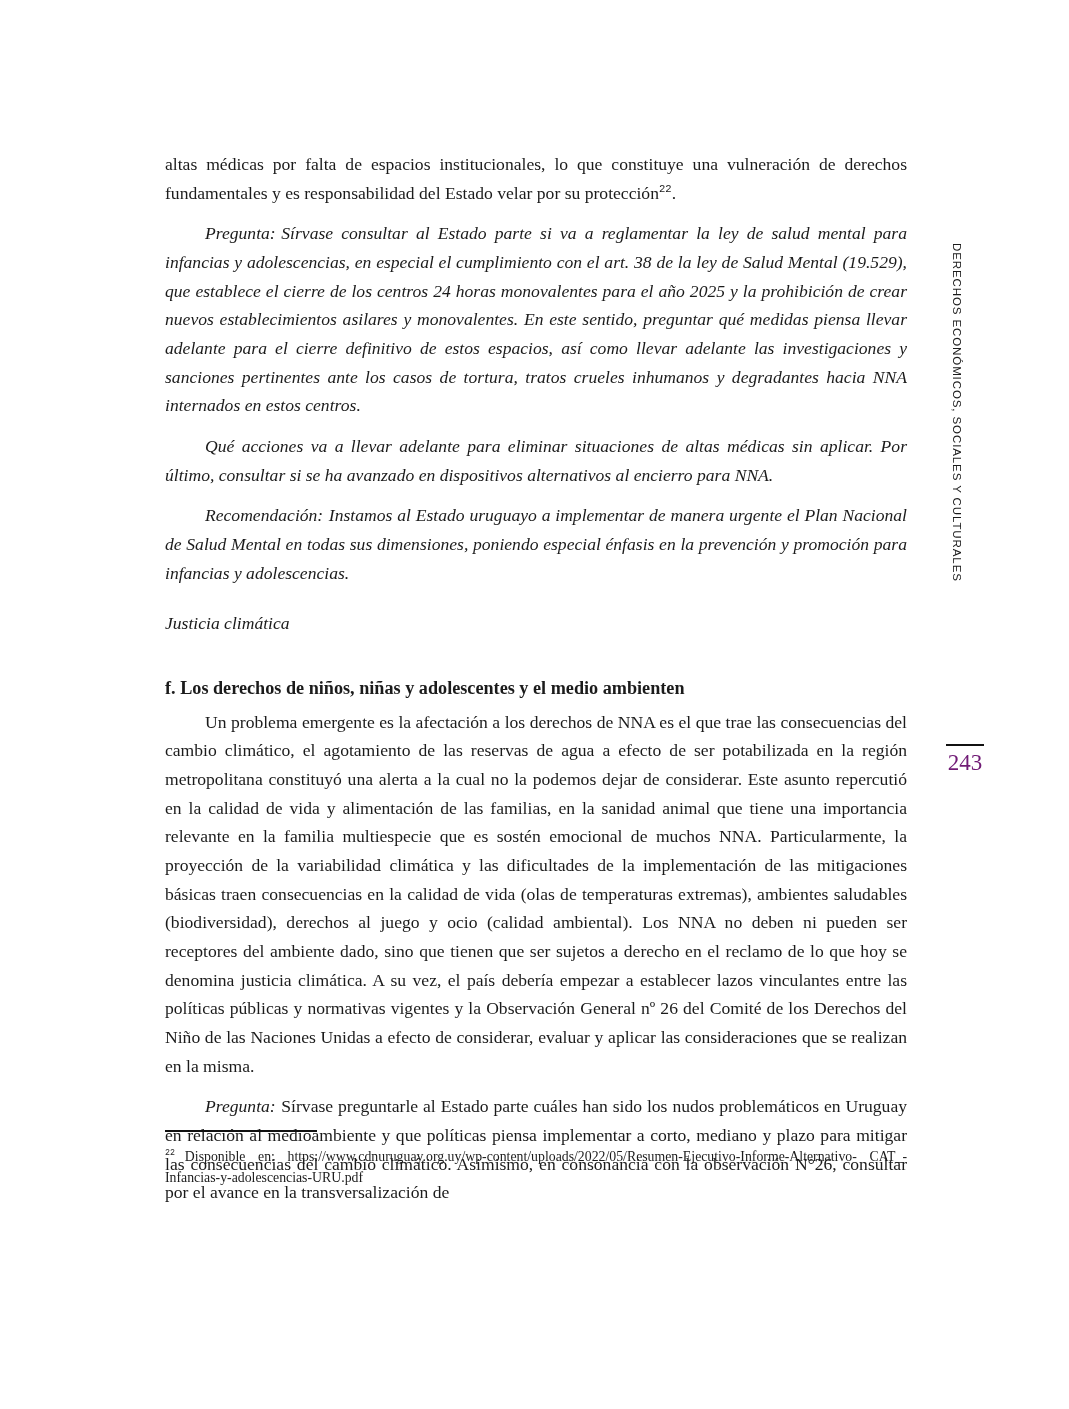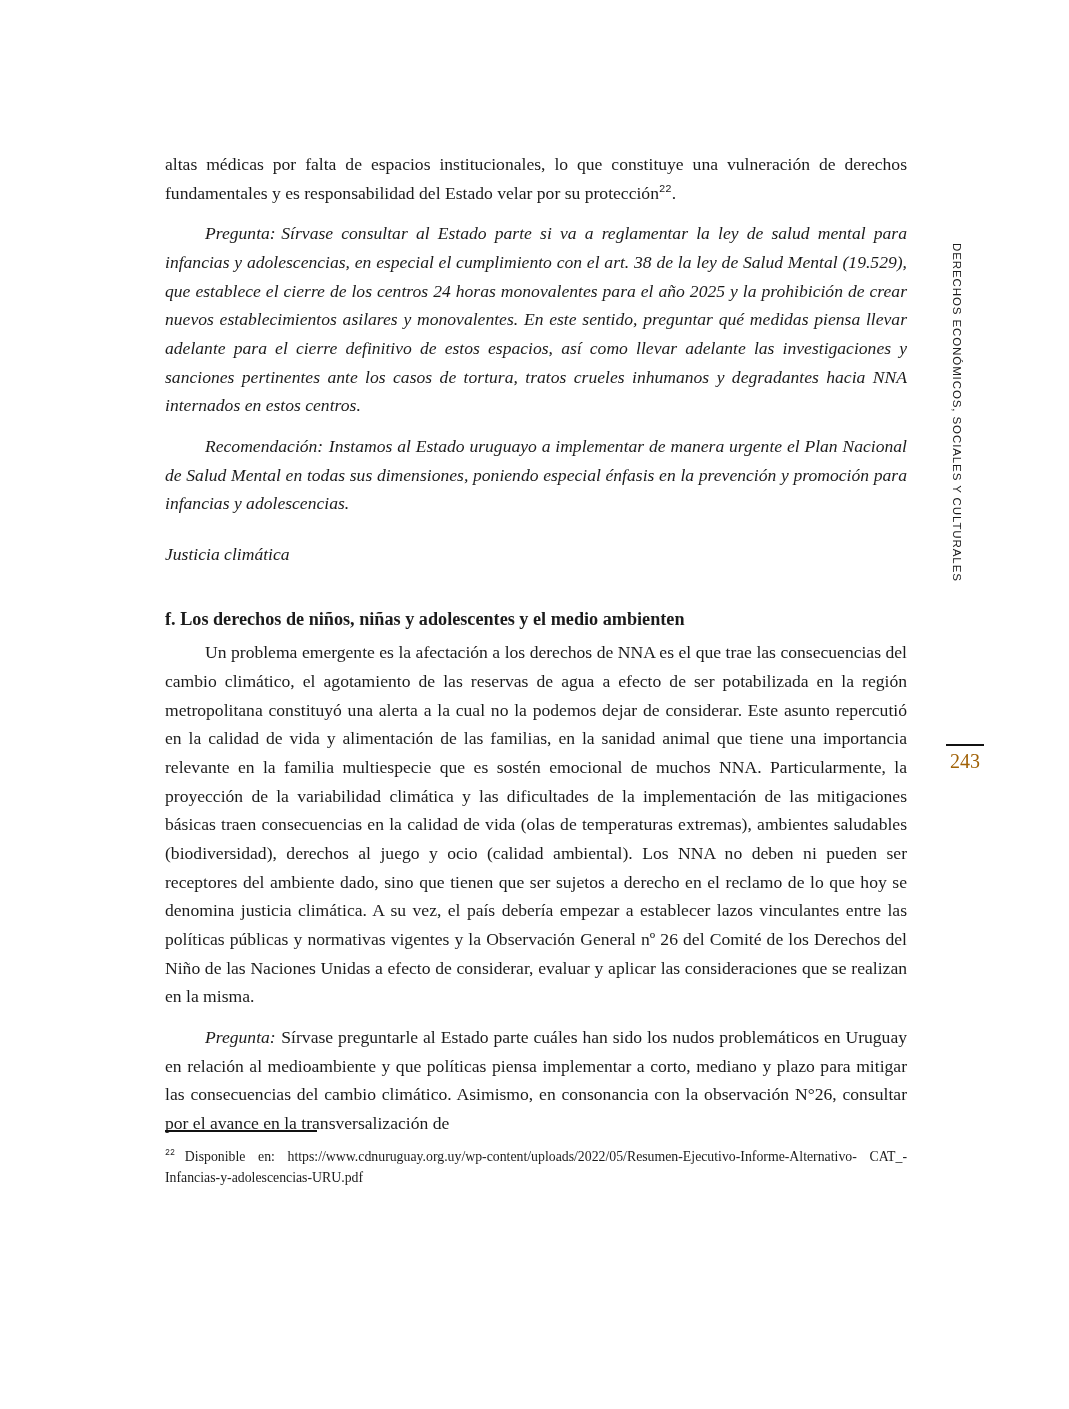--- a/index.html
+++ b/index.html
@@ -72,22 +72,22 @@
     top: 744px;
     width: 42px;
     text-align: center;
   }
   .page-number-rule {
     border-top: 2px solid #111111;
     width: 38px;
     margin: 0 auto 4px auto;
   }
   .page-number {
-    font-size: 20px;
-    color: #a16207;
+    font-size: 23px;
+    color: #701a75;
   }
   .footnote-block {
     position: absolute;
     left: 165px;
     top: 1130px;
     width: 742px;
   }
   .footnote-rule {
     border-top: 2px solid #111111;
     width: 152px;
@@ -110,20 +110,21 @@
   <div class="page-number-rule"></div>
   <div class="page-number">243</div>
 </div>
 
 <main class="text-block">
 
   <p class="para"><span>altas médicas por falta de espacios institucionales, lo que constituye una vulneración de derechos fundamentales y es responsabilidad del Estado velar por su protección</span><sup class="fn-ref">22</sup><span>.</span></p>
 
   <p class="para indent italic"><span class="lead-label">Pregunta:</span><span>Sírvase consultar al Estado parte si va a reglamentar la ley de salud mental para infancias y adolescencias, en especial el cumplimiento con el art. 38 de la ley de Salud Mental (19.529), que establece el cierre de los centros 24 horas monovalentes para el año 2025 y la prohibición de crear nuevos establecimientos asilares y monovalentes. En este sentido, preguntar qué medidas piensa llevar adelante para el cierre definitivo de estos espacios, así como llevar adelante las investigaciones y sanciones pertinentes ante los casos de tortura, tratos crueles inhumanos y degradantes hacia NNA internados en estos centros.</span></p>
 
+  <p class="para indent italic"><span>Qué acciones va a llevar adelante para eliminar situaciones de altas médicas sin aplicar. Por último, consultar si se ha avanzado en dispositivos alternativos al encierro para NNA.</span></p>
 
   <p class="para indent italic"><span class="lead-label">Recomendación:</span><span>Instamos al Estado uruguayo a implementar de manera urgente el Plan Nacional de Salud Mental en todas sus dimensiones, poniendo especial énfasis en la prevención y promoción para infancias y adolescencias.</span></p>
 
   <p class="para subsection-heading">Justicia climática</p>
 
   <p class="para section-heading">f. Los derechos de niños, niñas y adolescentes y el medio ambienten</p>
 
   <p class="para indent after-heading"><span>Un problema emergente es la afectación a los derechos de NNA es el que trae las consecuencias del cambio climático, el agotamiento de las reservas de agua a efecto de ser potabilizada en la región metropolitana constituyó una alerta a la cual no la podemos dejar de considerar. Este asunto repercutió en la calidad de vida y alimentación de las familias, en la sanidad animal que tiene una importancia relevante en la familia multiespecie que es sostén emocional de muchos NNA. Particularmente, la proyección de la variabilidad climática y las dificultades de la implementación de las mitigaciones básicas traen consecuencias en la calidad de vida (olas de temperaturas extremas), ambientes saludables (biodiversidad), derechos al juego y ocio (calidad ambiental). Los NNA no deben ni pueden ser receptores del ambiente dado, sino que tienen que ser sujetos a derecho en el reclamo de lo que hoy se denomina justicia climática. A su vez, el país debería empezar a establecer lazos vinculantes entre las políticas públicas y normativas vigentes y la Observación General nº 26 del Comité de los Derechos del Niño de las Naciones Unidas a efecto de considerar, evaluar y aplicar las consideraciones que se realizan en la misma.</span></p>
 
   <p class="para indent"><span class="lead-label">Pregunta:</span><span>Sírvase preguntarle al Estado parte cuáles han sido los nudos problemáticos en Uruguay en relación al medioambiente y que políticas piensa implementar a corto, mediano y plazo para mitigar las consecuencias del cambio climático. Asimismo, en consonancia con la observación N°26, consultar por el avance en la transversalización de</span></p>

